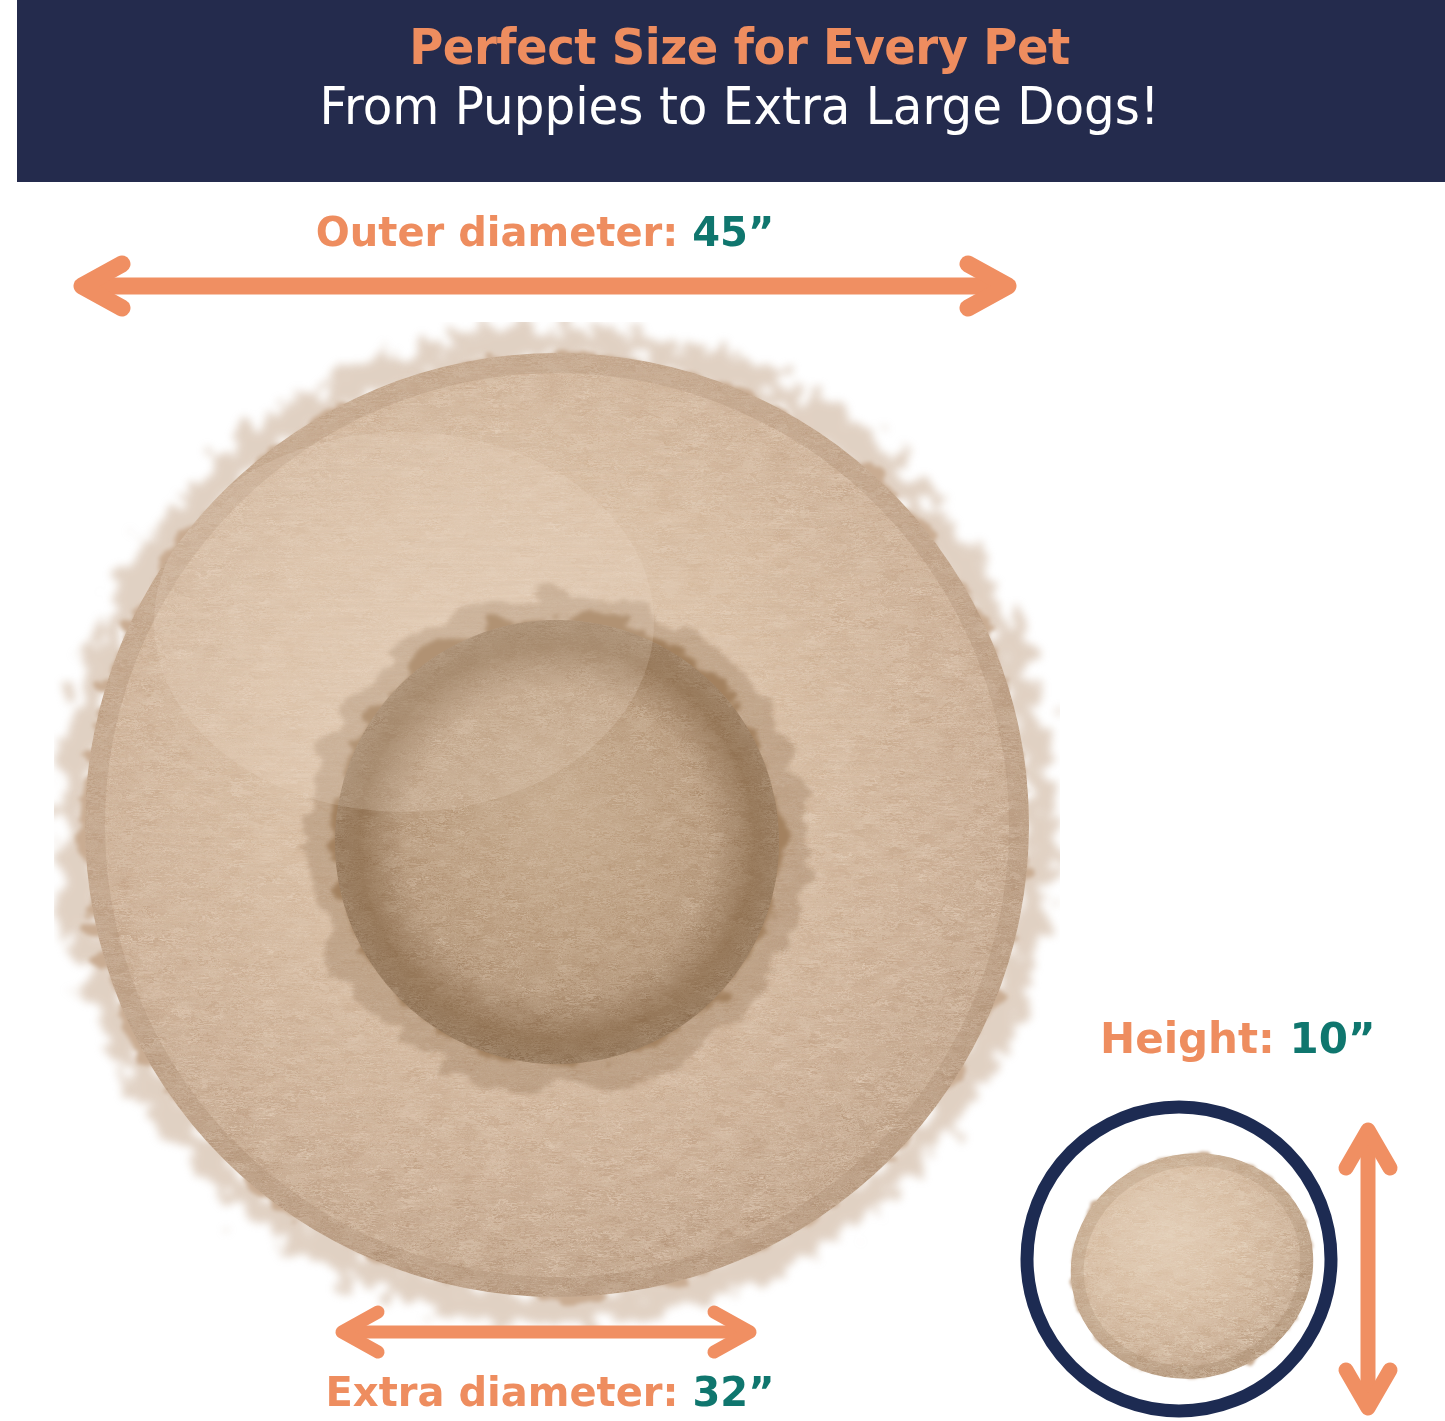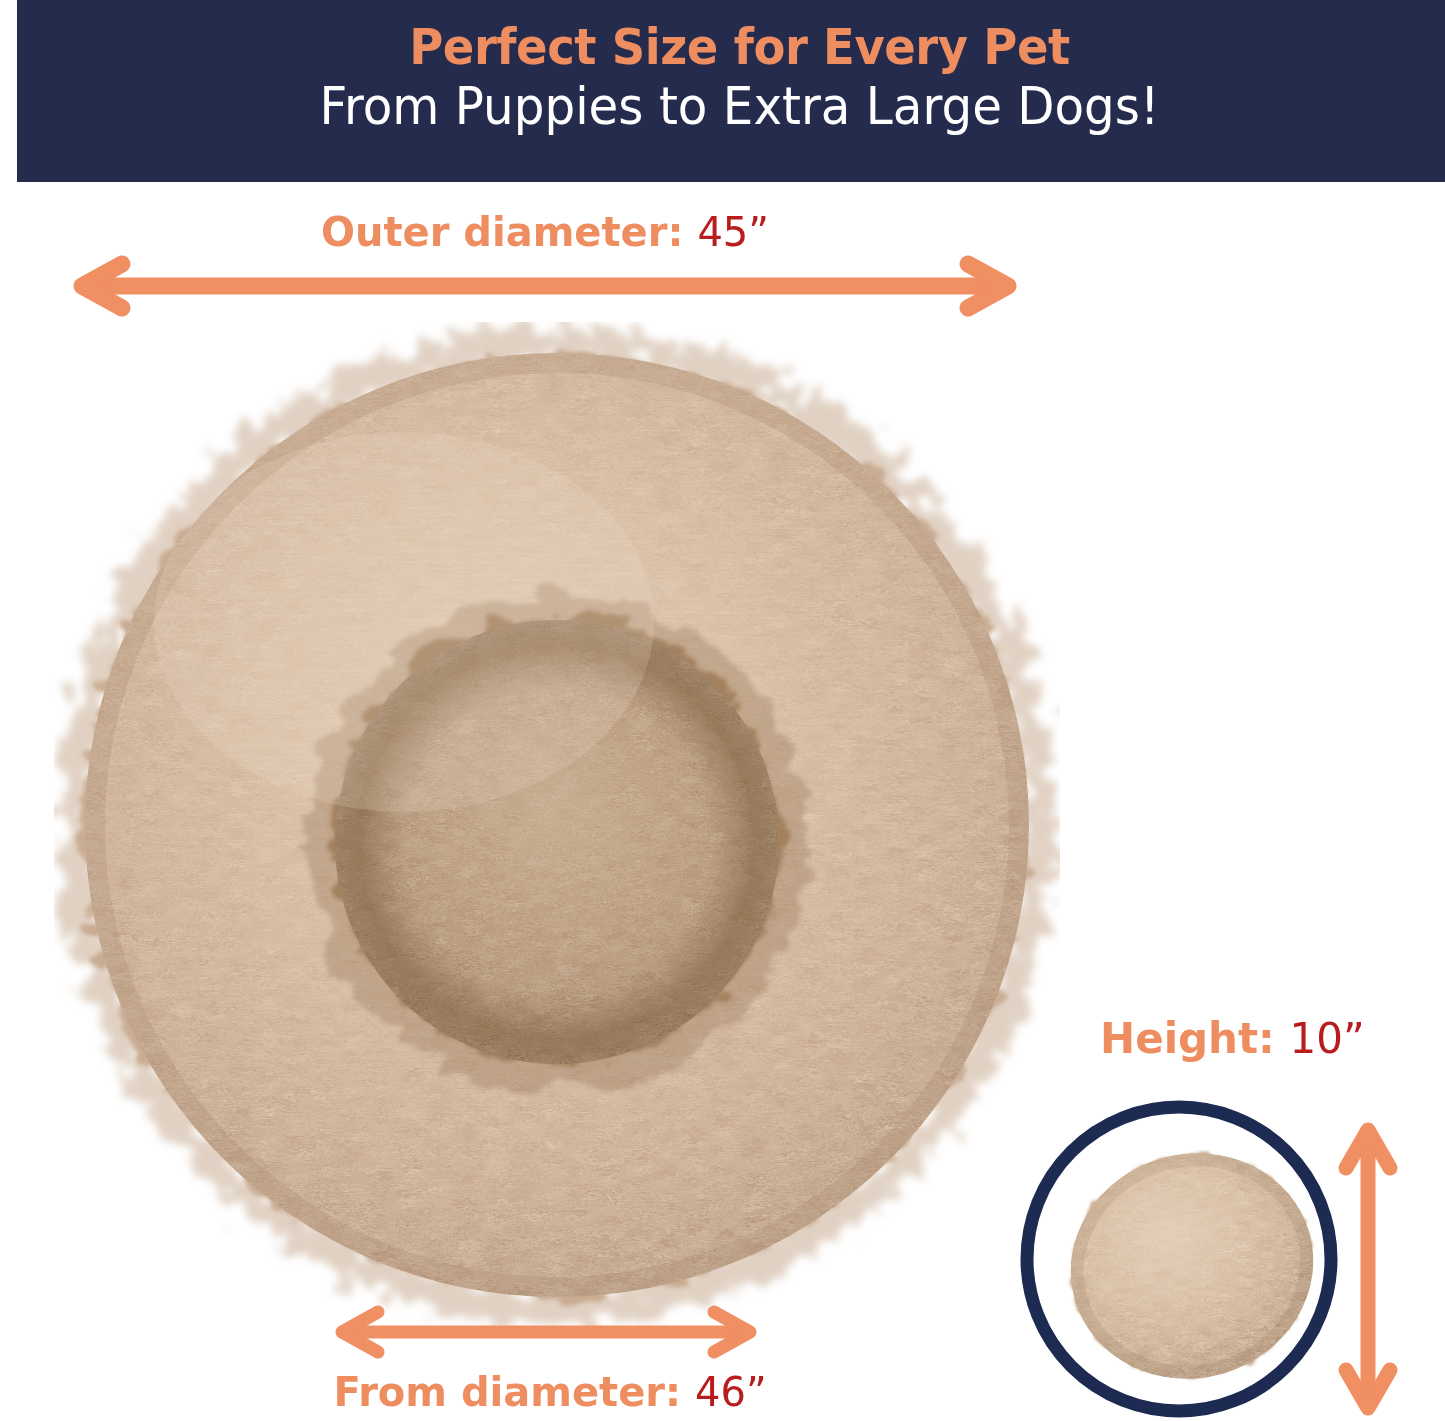--- a/index.html
+++ b/index.html
@@ -52,21 +52,21 @@
 
   
   .dim-label {
     position: absolute;
     white-space: nowrap;
     font-family: "DejaVu Sans", sans-serif;
     font-weight: bold;
     line-height: 1;
   }
   .dim-key { color: #EE8D5F; }
-  .dim-val { color: #b91c1c; font-weight: normal; }
+  .dim-val { color: #0f766e; font-weight: bold; }
 
   #outer-label {
     left: 0; top: 212px;
     width: 1090px;
     text-align: center;
     font-size: 40px;
   }
   #inner-label {
     left: 240px; top: 1372px;
     width: 620px;
@@ -267,14 +267,14 @@
 
 <svg id="inner-arrow" class="arrow-svg" width="440" height="52" viewBox="0 0 440 52">
   <g fill="none" stroke="#F08F62" stroke-width="13" stroke-linecap="round" stroke-linejoin="round">
     <line x1="20" y1="26" x2="420" y2="26"></line>
     <polyline points="52,6 16,26 52,46"></polyline>
     <polyline points="388,6 424,26 388,46"></polyline>
   </g>
 </svg>
 
 <div id="inner-label" class="dim-label">
-  <span class="dim-key">From diameter: </span><span class="dim-val">46”</span>
+  <span class="dim-key">Extra diameter: </span><span class="dim-val">32”</span>
 </div>
 
 </body></html>

